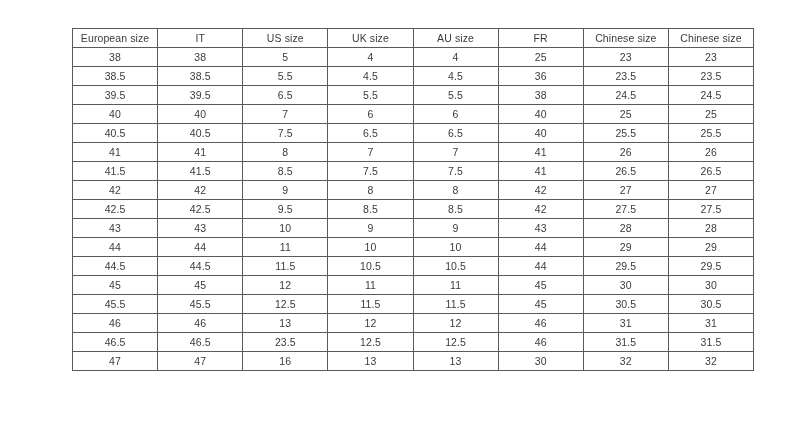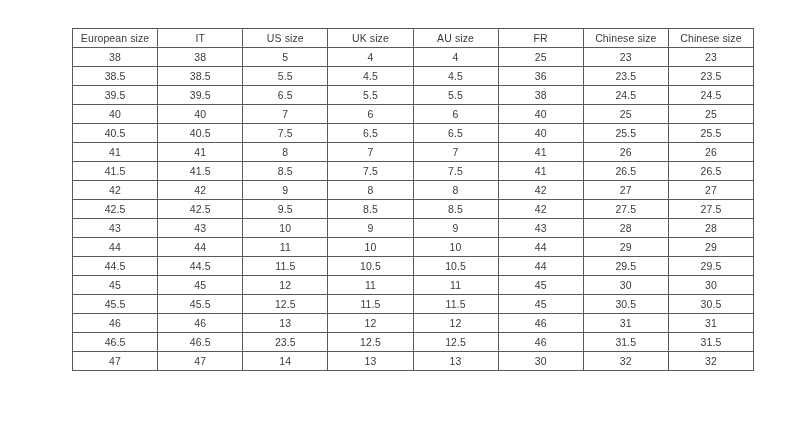--- a/index.html
+++ b/index.html
@@ -220,21 +220,21 @@
             <td>23.5</td>
             <td>12.5</td>
             <td>12.5</td>
             <td>46</td>
             <td>31.5</td>
             <td>31.5</td>
           </tr>
           <tr>
             <td>47</td>
             <td>47</td>
-            <td>14</td>
+            <td>16</td>
             <td>13</td>
             <td>13</td>
             <td>30</td>
             <td>32</td>
             <td>32</td>
           </tr>
         </tbody>
     </table>
   </div>
 </div>

